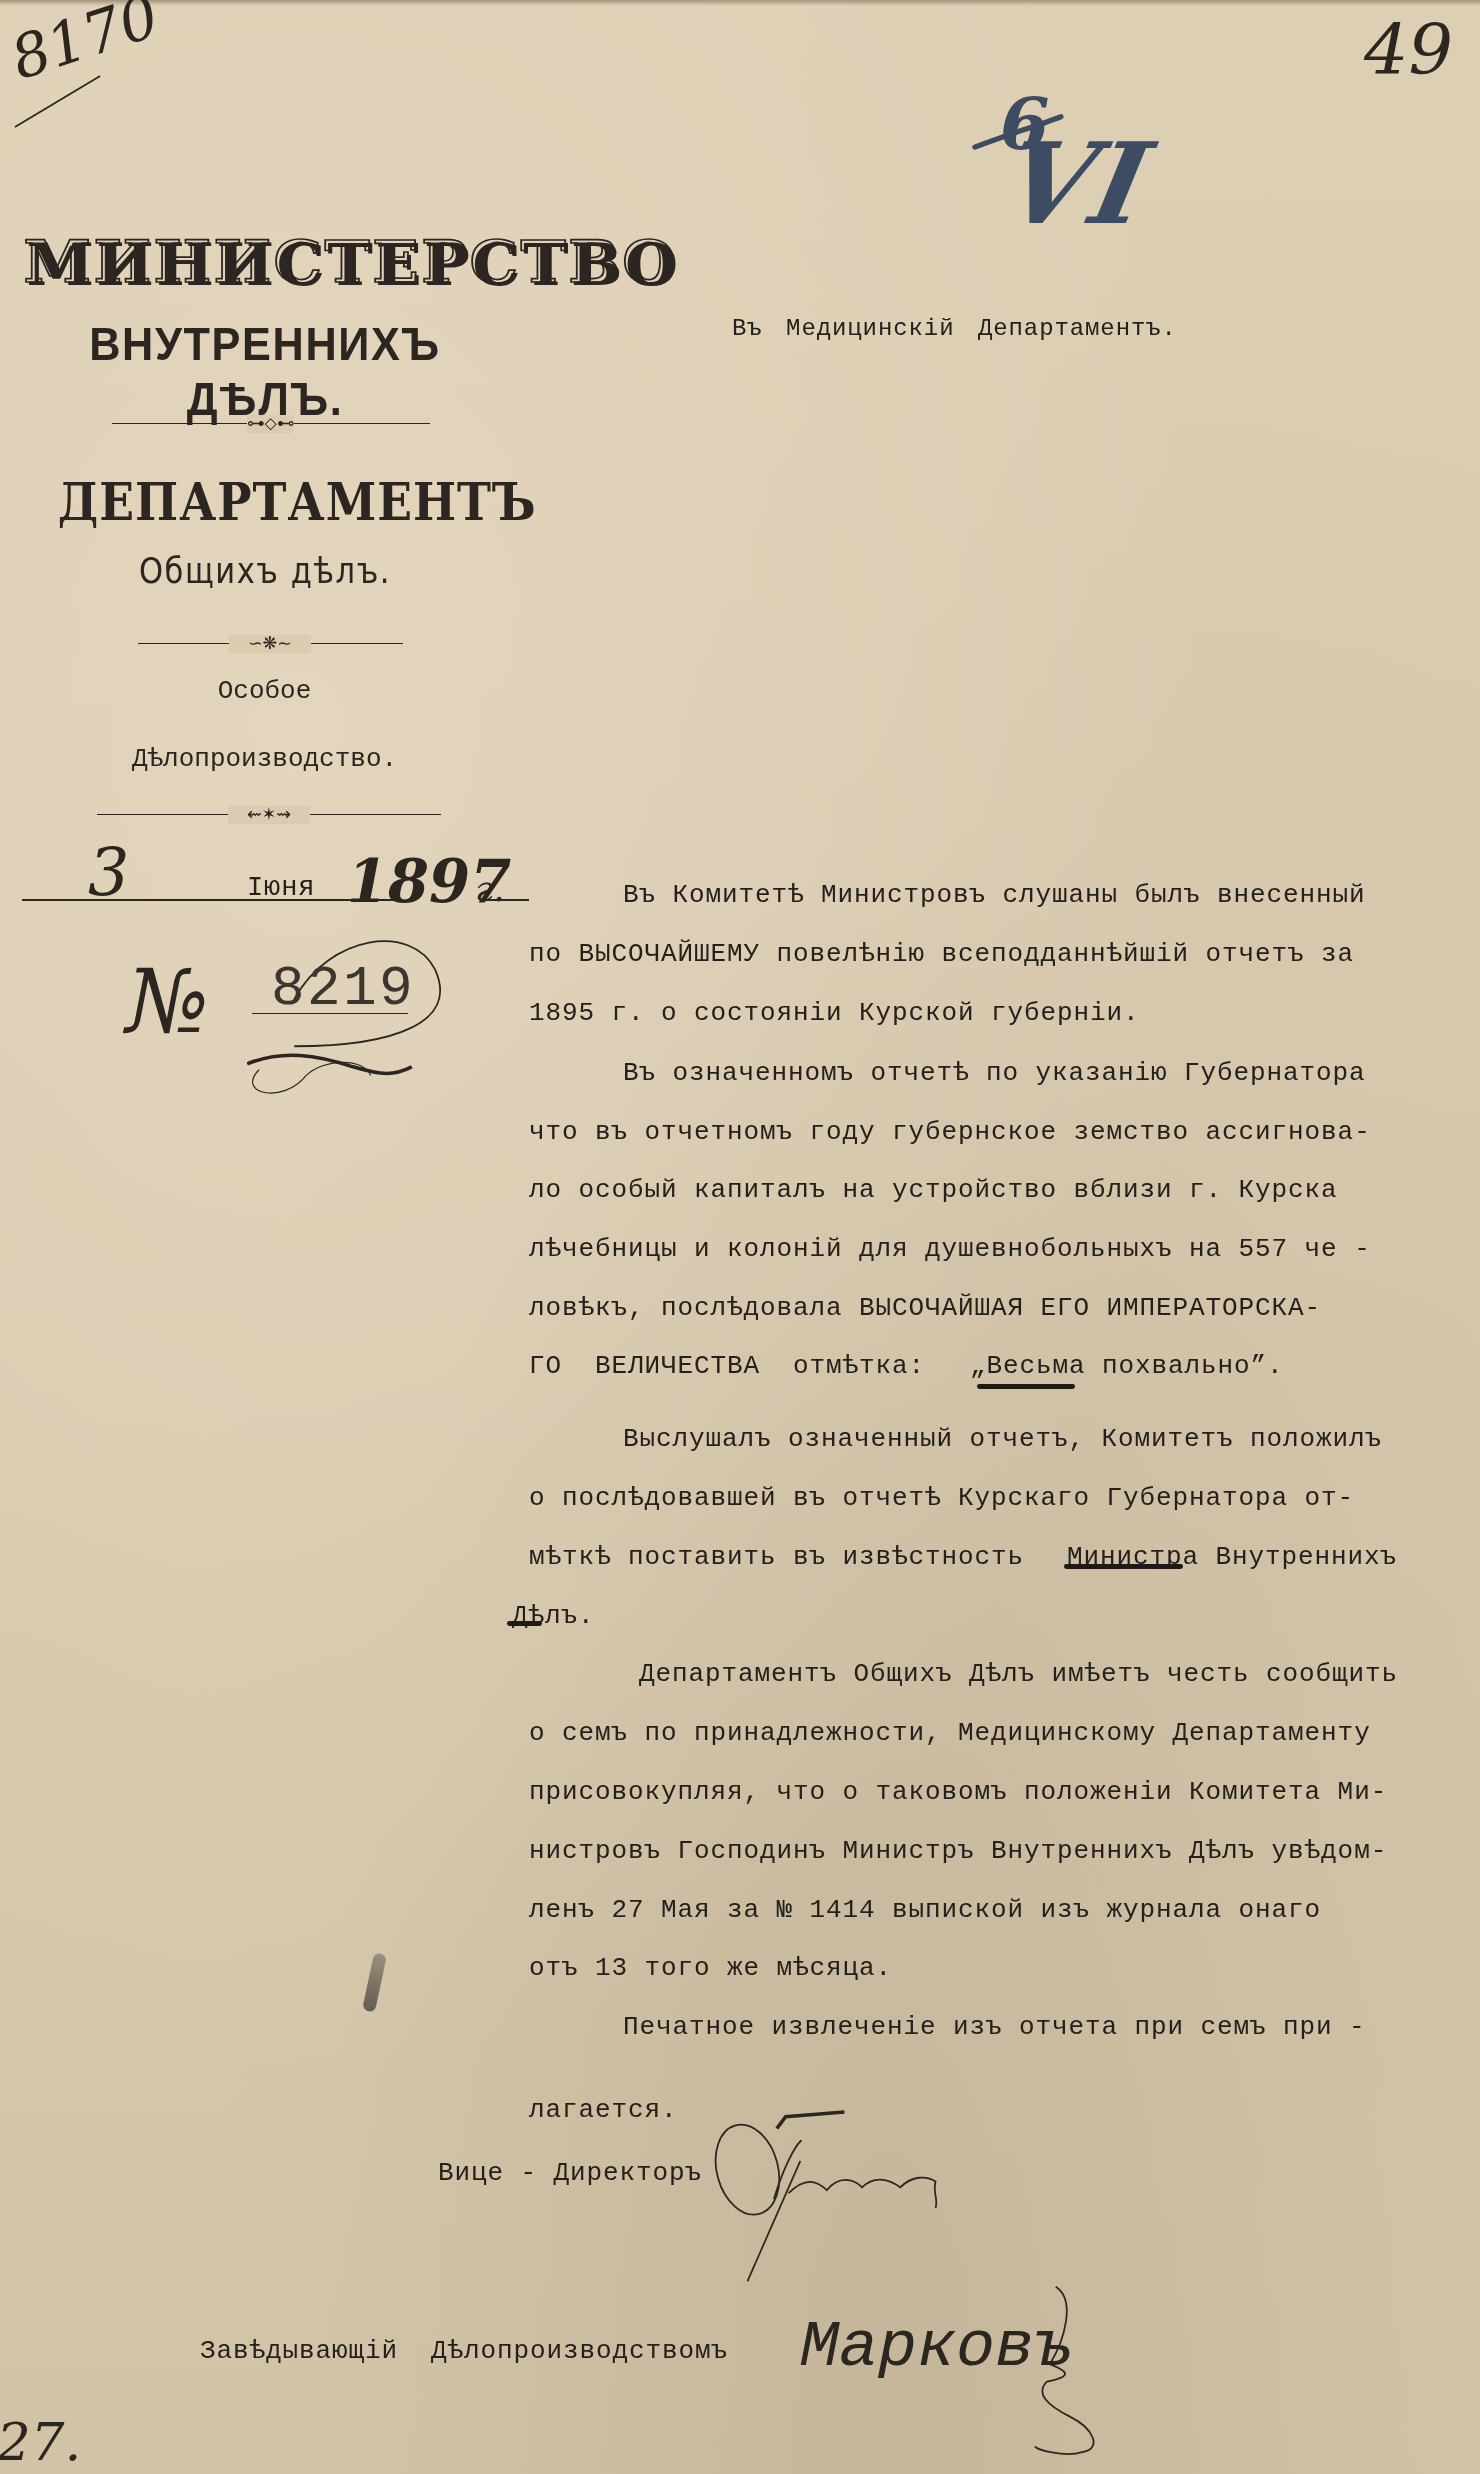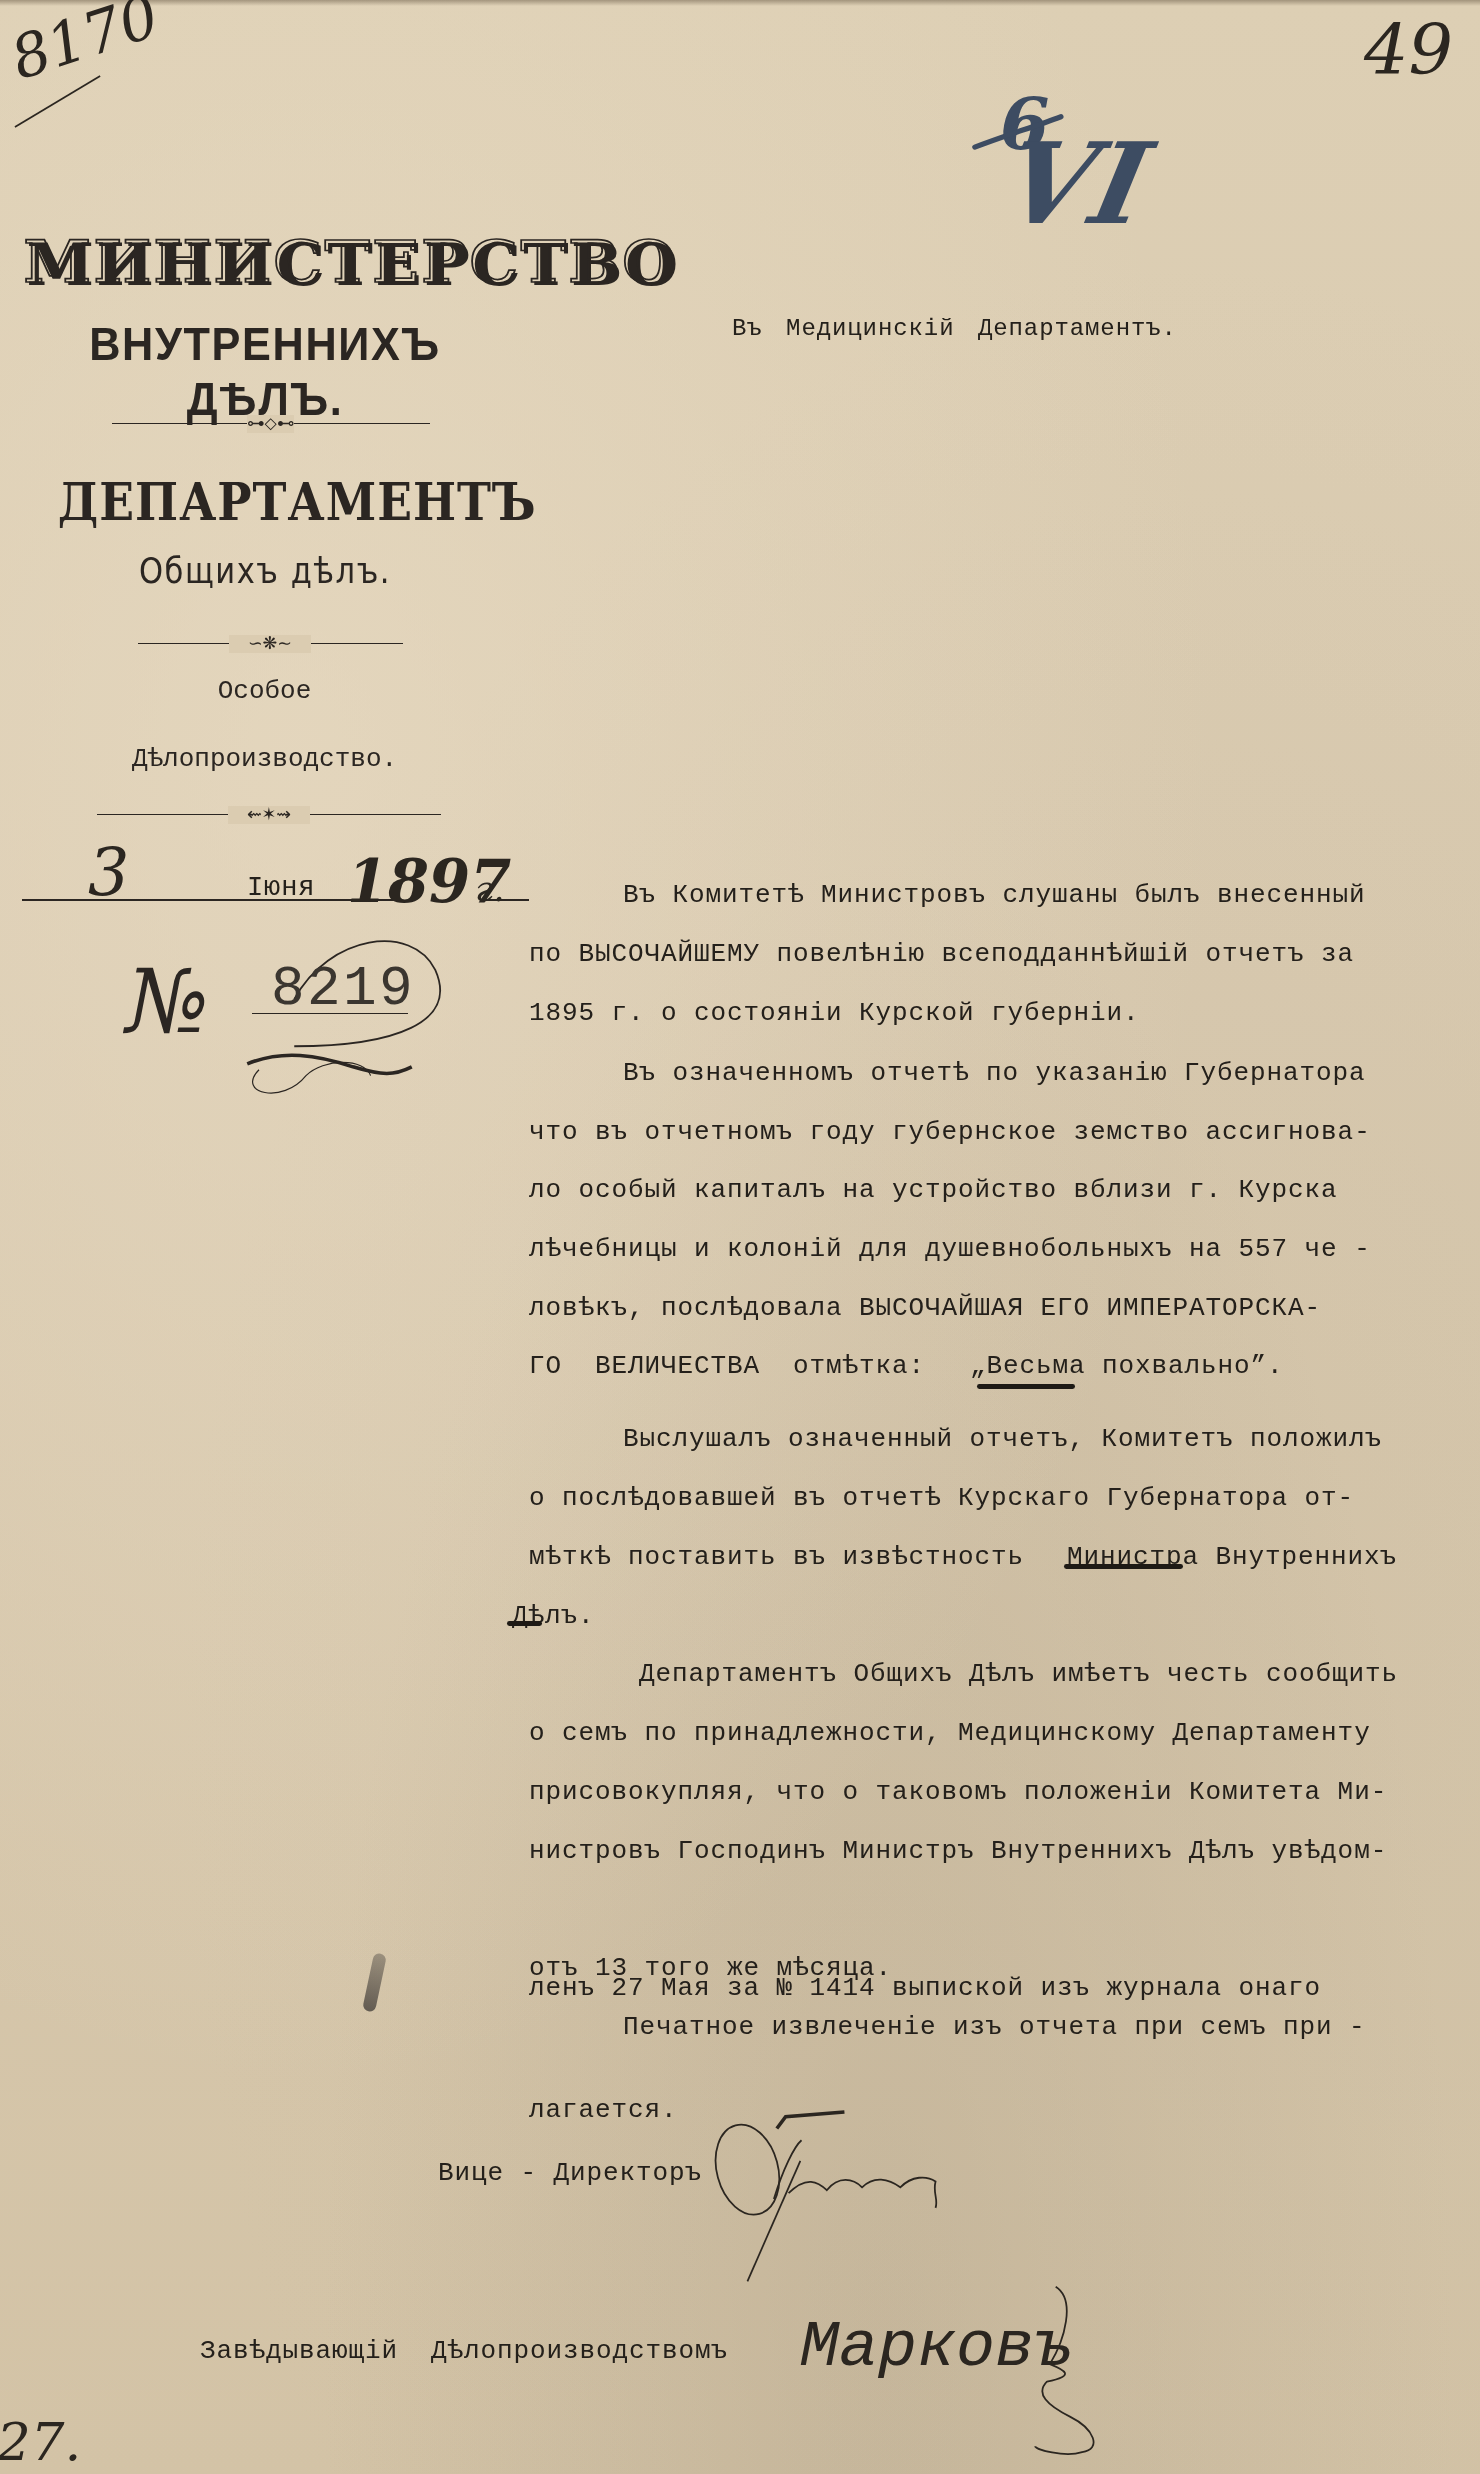--- a/index.html
+++ b/index.html
@@ -176,21 +176,21 @@
 <div class="typed body-line" style="left:529px; top:1544px;">мѣткѣ поставить въ извѣстность </div>
 <div class="typed body-line" style="left:1067px; top:1544px;">Министра Внутреннихъ</div>
 <div class="uline" style="left:1064px; top:1564px; width:119px;"></div>
 <div class="typed body-line" style="left:512px; top:1603px;">Дѣлъ.</div>
 <div class="uline" style="left:507px; top:1621px; width:35px;"></div>
 
 <div class="typed body-line" style="left:623px; top:1661px;margin-left:16px;">Департаментъ Общихъ Дѣлъ имѣетъ честь сообщить</div>
 <div class="typed body-line" style="left:529px; top:1720px;">о семъ по принадлежности, Медицинскому Департаменту</div>
 <div class="typed body-line" style="left:529px; top:1779px;">присовокупляя, что о таковомъ положеніи Комитета Ми-</div>
 <div class="typed body-line" style="left:529px; top:1838px;">нистровъ Господинъ Министръ Внутреннихъ Дѣлъ увѣдом-</div>
-<div class="typed body-line" style="left:529px; top:1975px;">ленъ 27 Мая за № 1414 выпиской изъ журнала онаго</div>
+<div class="typed body-line" style="left:529px; top:1897px;">ленъ 27 Мая за № 1414 выпиской изъ журнала онаго</div>
 <div class="typed body-line" style="left:529px; top:1955px;">отъ 13 того же мѣсяца.</div>
 
 <div class="typed body-line" style="left:623px; top:2014px;">Печатное извлеченіе изъ отчета при семъ при -</div>
 <div class="typed body-line" style="left:529px; top:2073px;margin-top:24px;">лагается.</div>
 
 <div class="smudge" style="left:368px; top:1953px;"></div>
 
 <div class="typed" style="left:438px; top:2160px; font-size:26px;">Вице - Директоръ</div>
 <svg class="abs" style="left:712px; top:2105px;" width="306" height="194" viewBox="0 0 520 330">
   <ellipse cx="60" cy="110" rx="52" ry="78" stroke="#2b2620" stroke-width="3" fill="none" transform="rotate(-15 60 110)"></ellipse>

